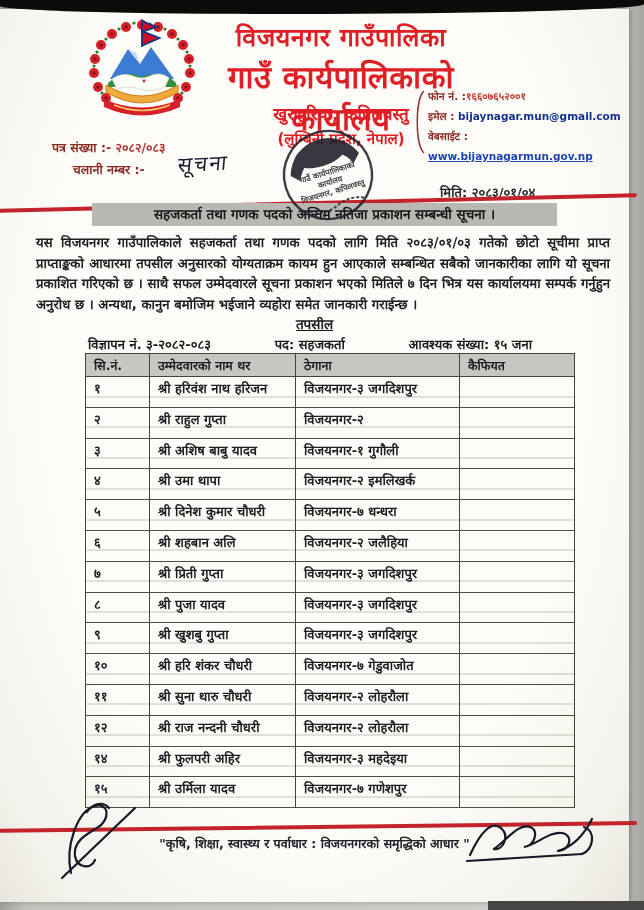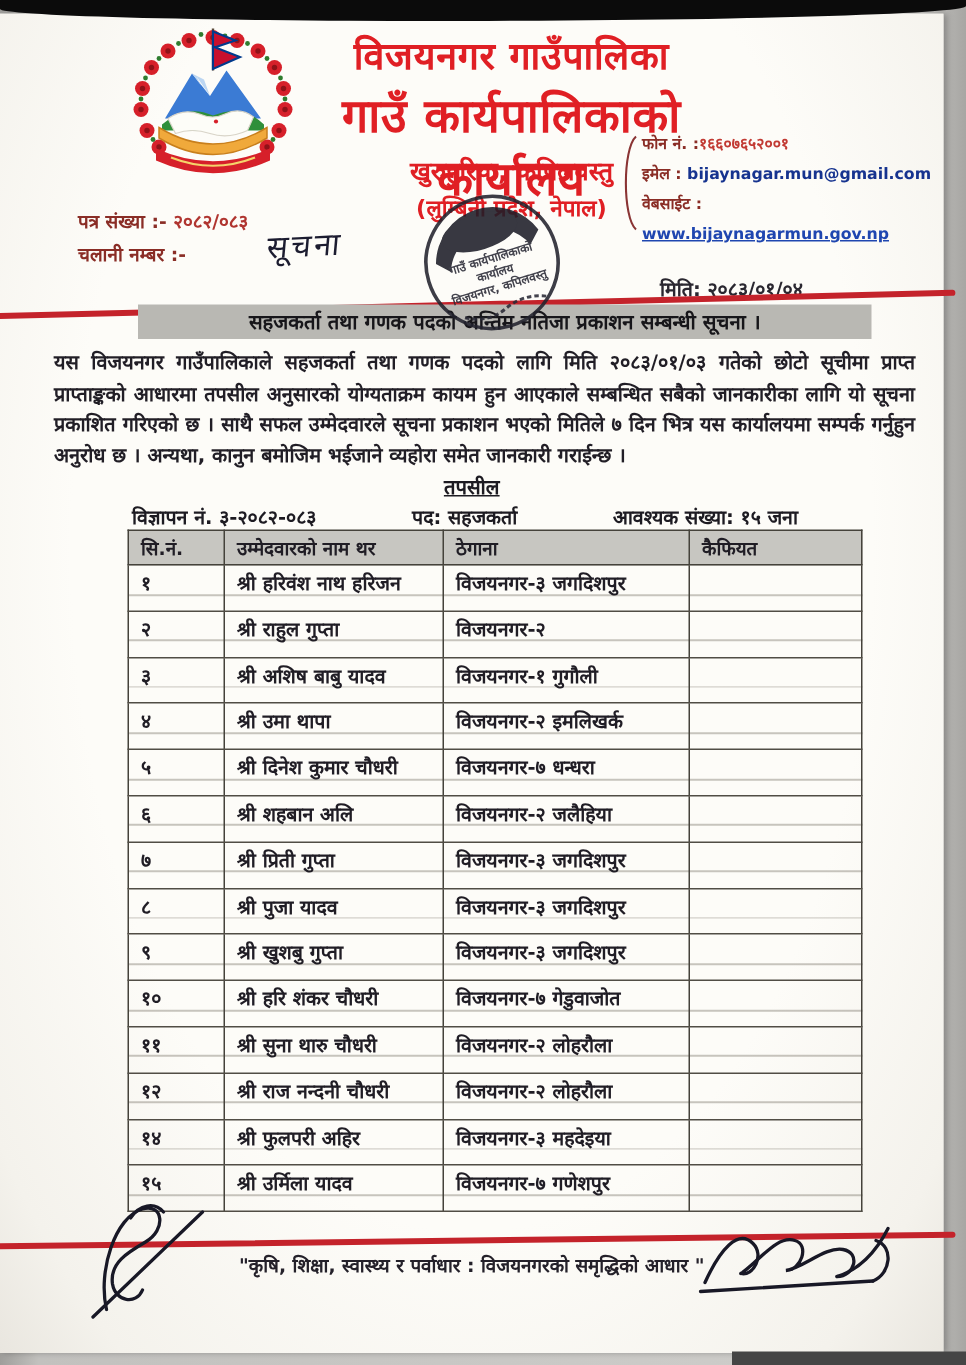--- a/index.html
+++ b/index.html
@@ -24,36 +24,36 @@
   .t-muni{font-size:25px;font-weight:bold;letter-spacing:.5px;}
   .t-office{font-size:31px;font-weight:bold;margin-top:2px;letter-spacing:.5px;}
   .addr-block{left:228px;top:93px;width:226px;text-align:center;color:#e01f24;font-weight:bold;}
   .addr1{font-size:17px;}
   .addr2{font-size:15px;margin-top:3px;}
   .contact{left:428px;top:78px;width:196px;font-size:10.5px;color:#8a2d26;font-weight:bold;line-height:1.9;}
   .contact .val-red{color:#c23a33;}
   .contact .val-blue{color:#16338f;font-weight:bold;}
   .contact .u{text-decoration:underline;color:#1f46b0;}
   .brace{left:412px;top:80px;}
-  .meta-left{left:52px;top:128px;font-size:12.5px;font-weight:bold;color:#8a2d26;line-height:1.75;}
+  .meta-left{left:52px;top:128px;font-size:12.5px;font-weight:bold;color:#8a2d26;line-height:1.75;text-align:center;}
   .meta-left .val{color:#b03530;}
   .handwrite{
     left:178px;top:140px;font-size:21px;color:#1c1c30;
     transform:rotate(-3deg) skewX(-8deg);letter-spacing:2px;font-weight:500;
   }
   .date-line{left:440px;top:174px;width:150px;font-size:13px;font-weight:bold;color:#2a2730;}
   .redline{left:-5px;width:642px;height:3.5px;background:#c4232b;border-radius:2px;}
   .redline1{top:192px;transform:rotate(-1.4deg);}
   .redline2{top:816px;transform:rotate(-0.7deg);}
   
   .stamp{left:280px;top:118px;width:96px;height:96px;transform:rotate(-17deg);opacity:.88;z-index:6;}
   
   .notice-bar{
     left:92px;top:194px;width:465px;background:#b9b8b3;color:#17161a;
-    text-align:center;font-weight:bold;font-size:13.5px;padding:2px 12px 3px;
+    text-align:center;font-weight:bold;font-size:13.5px;padding:2px 0 3px;
   }
   .body-par{
     left:36px;top:224px;width:574px;font-size:13.2px;line-height:1.56;
     text-align:justify;color:#211e26;font-weight:600;
   }
   .tapasil{left:0;top:306px;width:629px;text-align:center;font-size:13.5px;font-weight:bold;
     text-decoration:underline;color:#1d1b22;}
   .vacancy{left:88px;top:326px;width:444px;display:flex;justify-content:space-between;
     font-size:13px;font-weight:bold;color:#1d1b22;}
   

